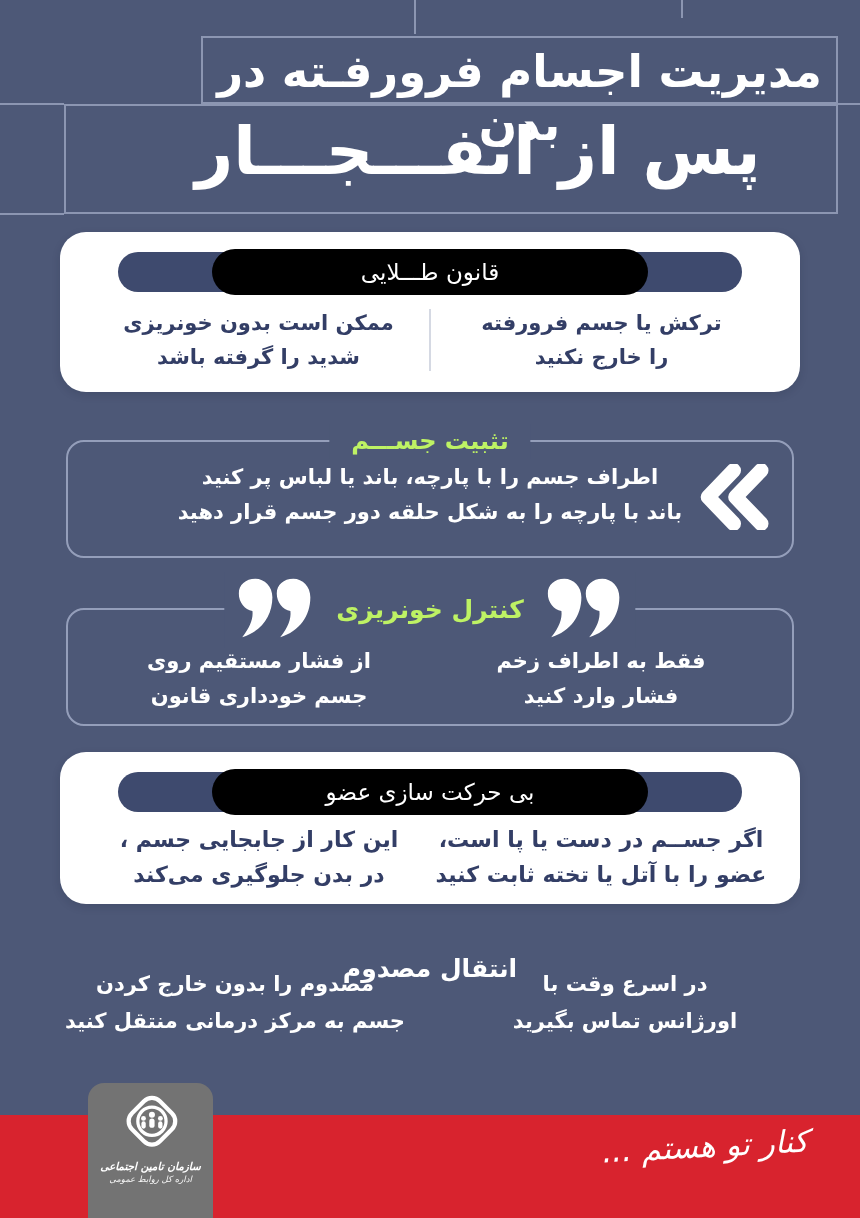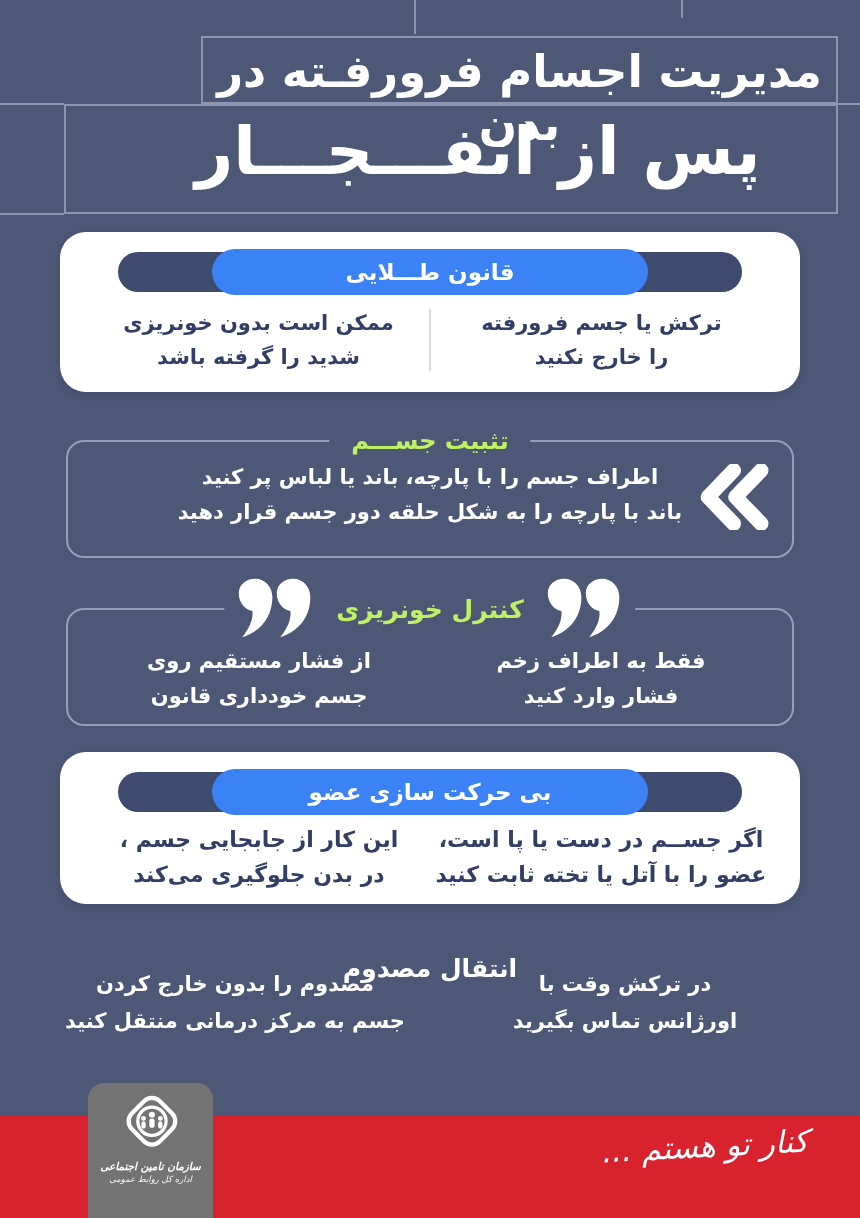--- a/index.html
+++ b/index.html
@@ -25,23 +25,23 @@
   .title2 { position:absolute; left:64px;  top:113px; width:828px; text-align:center;
             font-size:66px; font-weight:bold; }
   
   .card { position:absolute; left:60px; width:740px; background:#ffffff;
           border-radius:26px; box-shadow:0 3px 8px rgba(20,25,45,0.15); }
   .card-golden     { top:232px; height:160px; }
   .card-immobilize { top:752px; height:152px; }
   .pill-outer { position:absolute; top:20px; left:58px; right:58px; height:40px;
                 background:#3e4a6e; border-radius:20px; }
   .pill-red { position:absolute; top:-3px; left:94px; right:94px; height:46px;
-              background:#3b82f6; border-radius:23px;
+              background:#000000; border-radius:23px;
               display:flex; align-items:center; justify-content:center;
-              font-size:23px; font-weight:bold; color:#fff; }
+              font-size:23px; font-weight:normal; color:#fff; }
   .card-cols { position:absolute; left:28px; right:28px; display:flex; align-items:center; }
   .card-golden .card-cols { top:74px; }
   .card-immobilize .card-cols { top:70px; }
   .ccol { flex:1; text-align:center; color:#333e66; font-weight:bold;
           font-size:21px; line-height:34px; }
   .card-immobilize .ccol { font-size:22px; line-height:35px; }
   .vdivider { width:2px; height:62px; background:#d5d9e3; align-self:center; }
   
   .obox { position:absolute; left:66px; width:728px; height:118px;
           border:2px solid rgba(208,217,242,0.55); border-radius:18px; }
@@ -163,21 +163,21 @@
       <div class="ccol">
         <div>این کار از جابجایی جسم ،</div>
         <div>در بدن جلوگیری می‌کند</div>
       </div>
     </div>
   </div>
 
   <div class="transport-heading">انتقال مصدوم</div>
   <div class="transport-cols">
     <div class="tcol">
-      <div>در ترکش وقت با</div>
+      <div>در اسرع وقت با</div>
       <div>اورژانس تماس بگیرید</div>
     </div>
     <div class="tcol">
       <div>مصدوم را بدون خارج کردن</div>
       <div>جسم به مرکز درمانی منتقل کنید</div>
     </div>
   </div>
 
   <div class="footer-band"></div>
   <div class="logo-tab">

